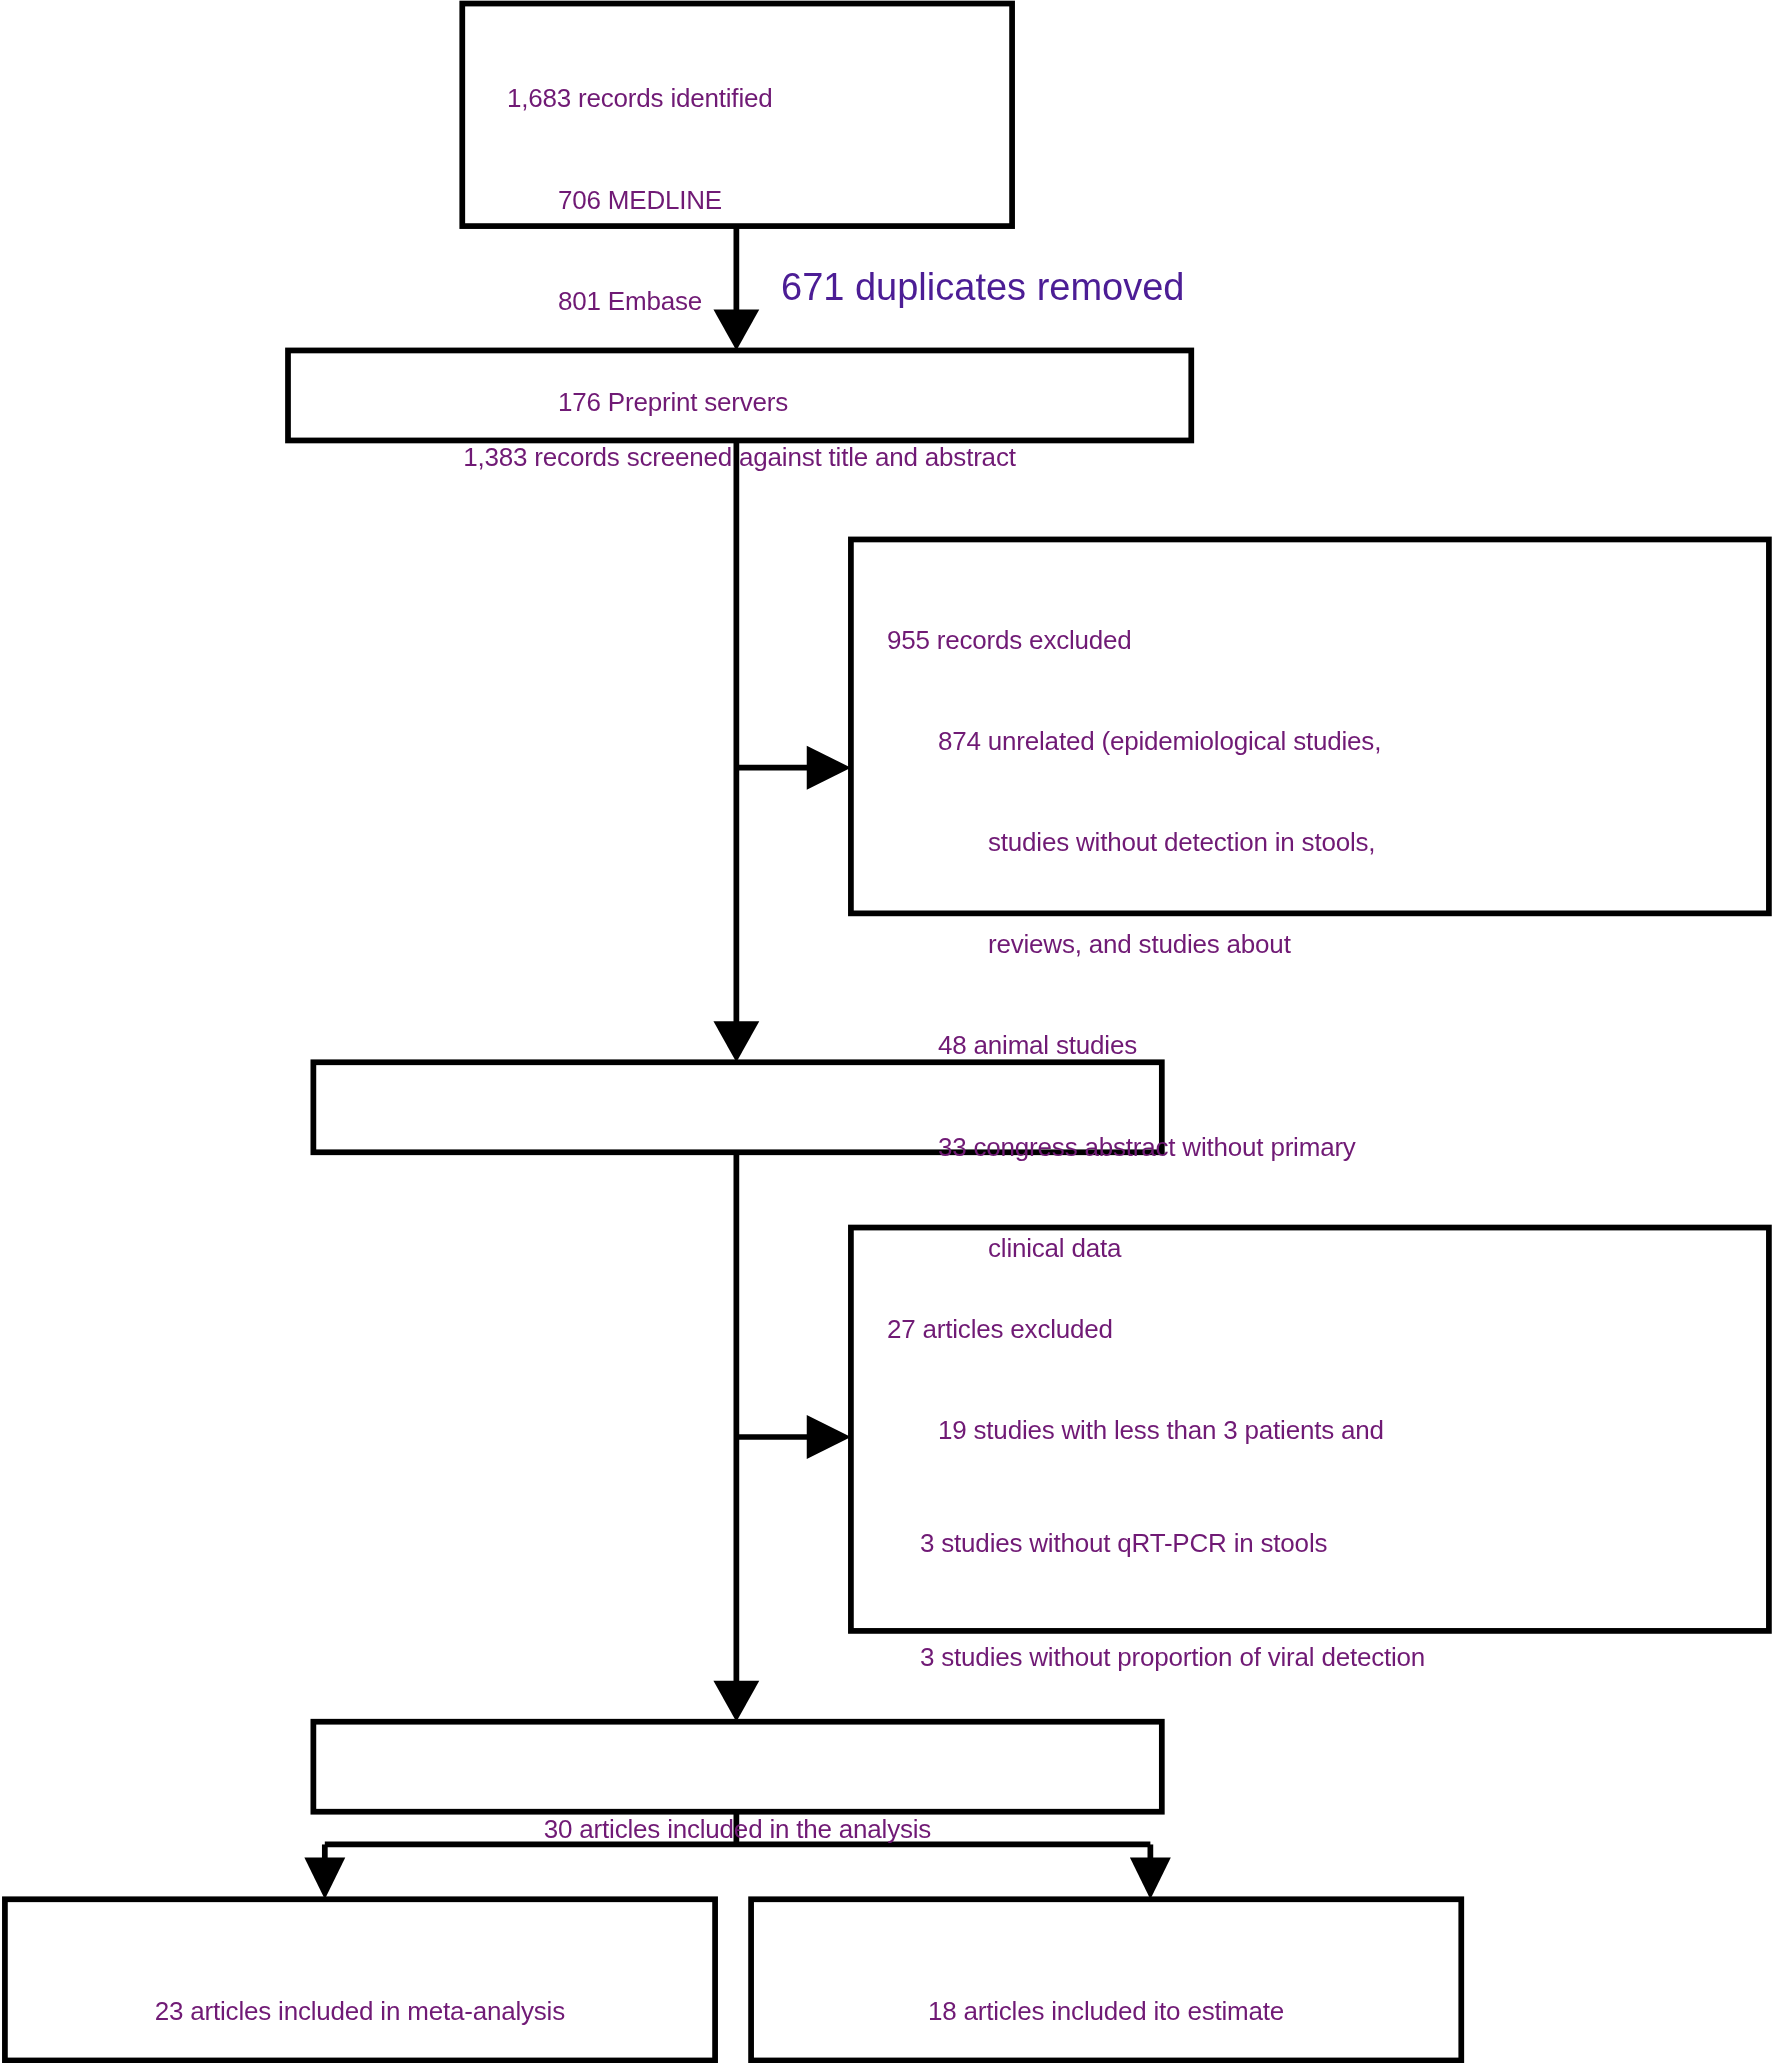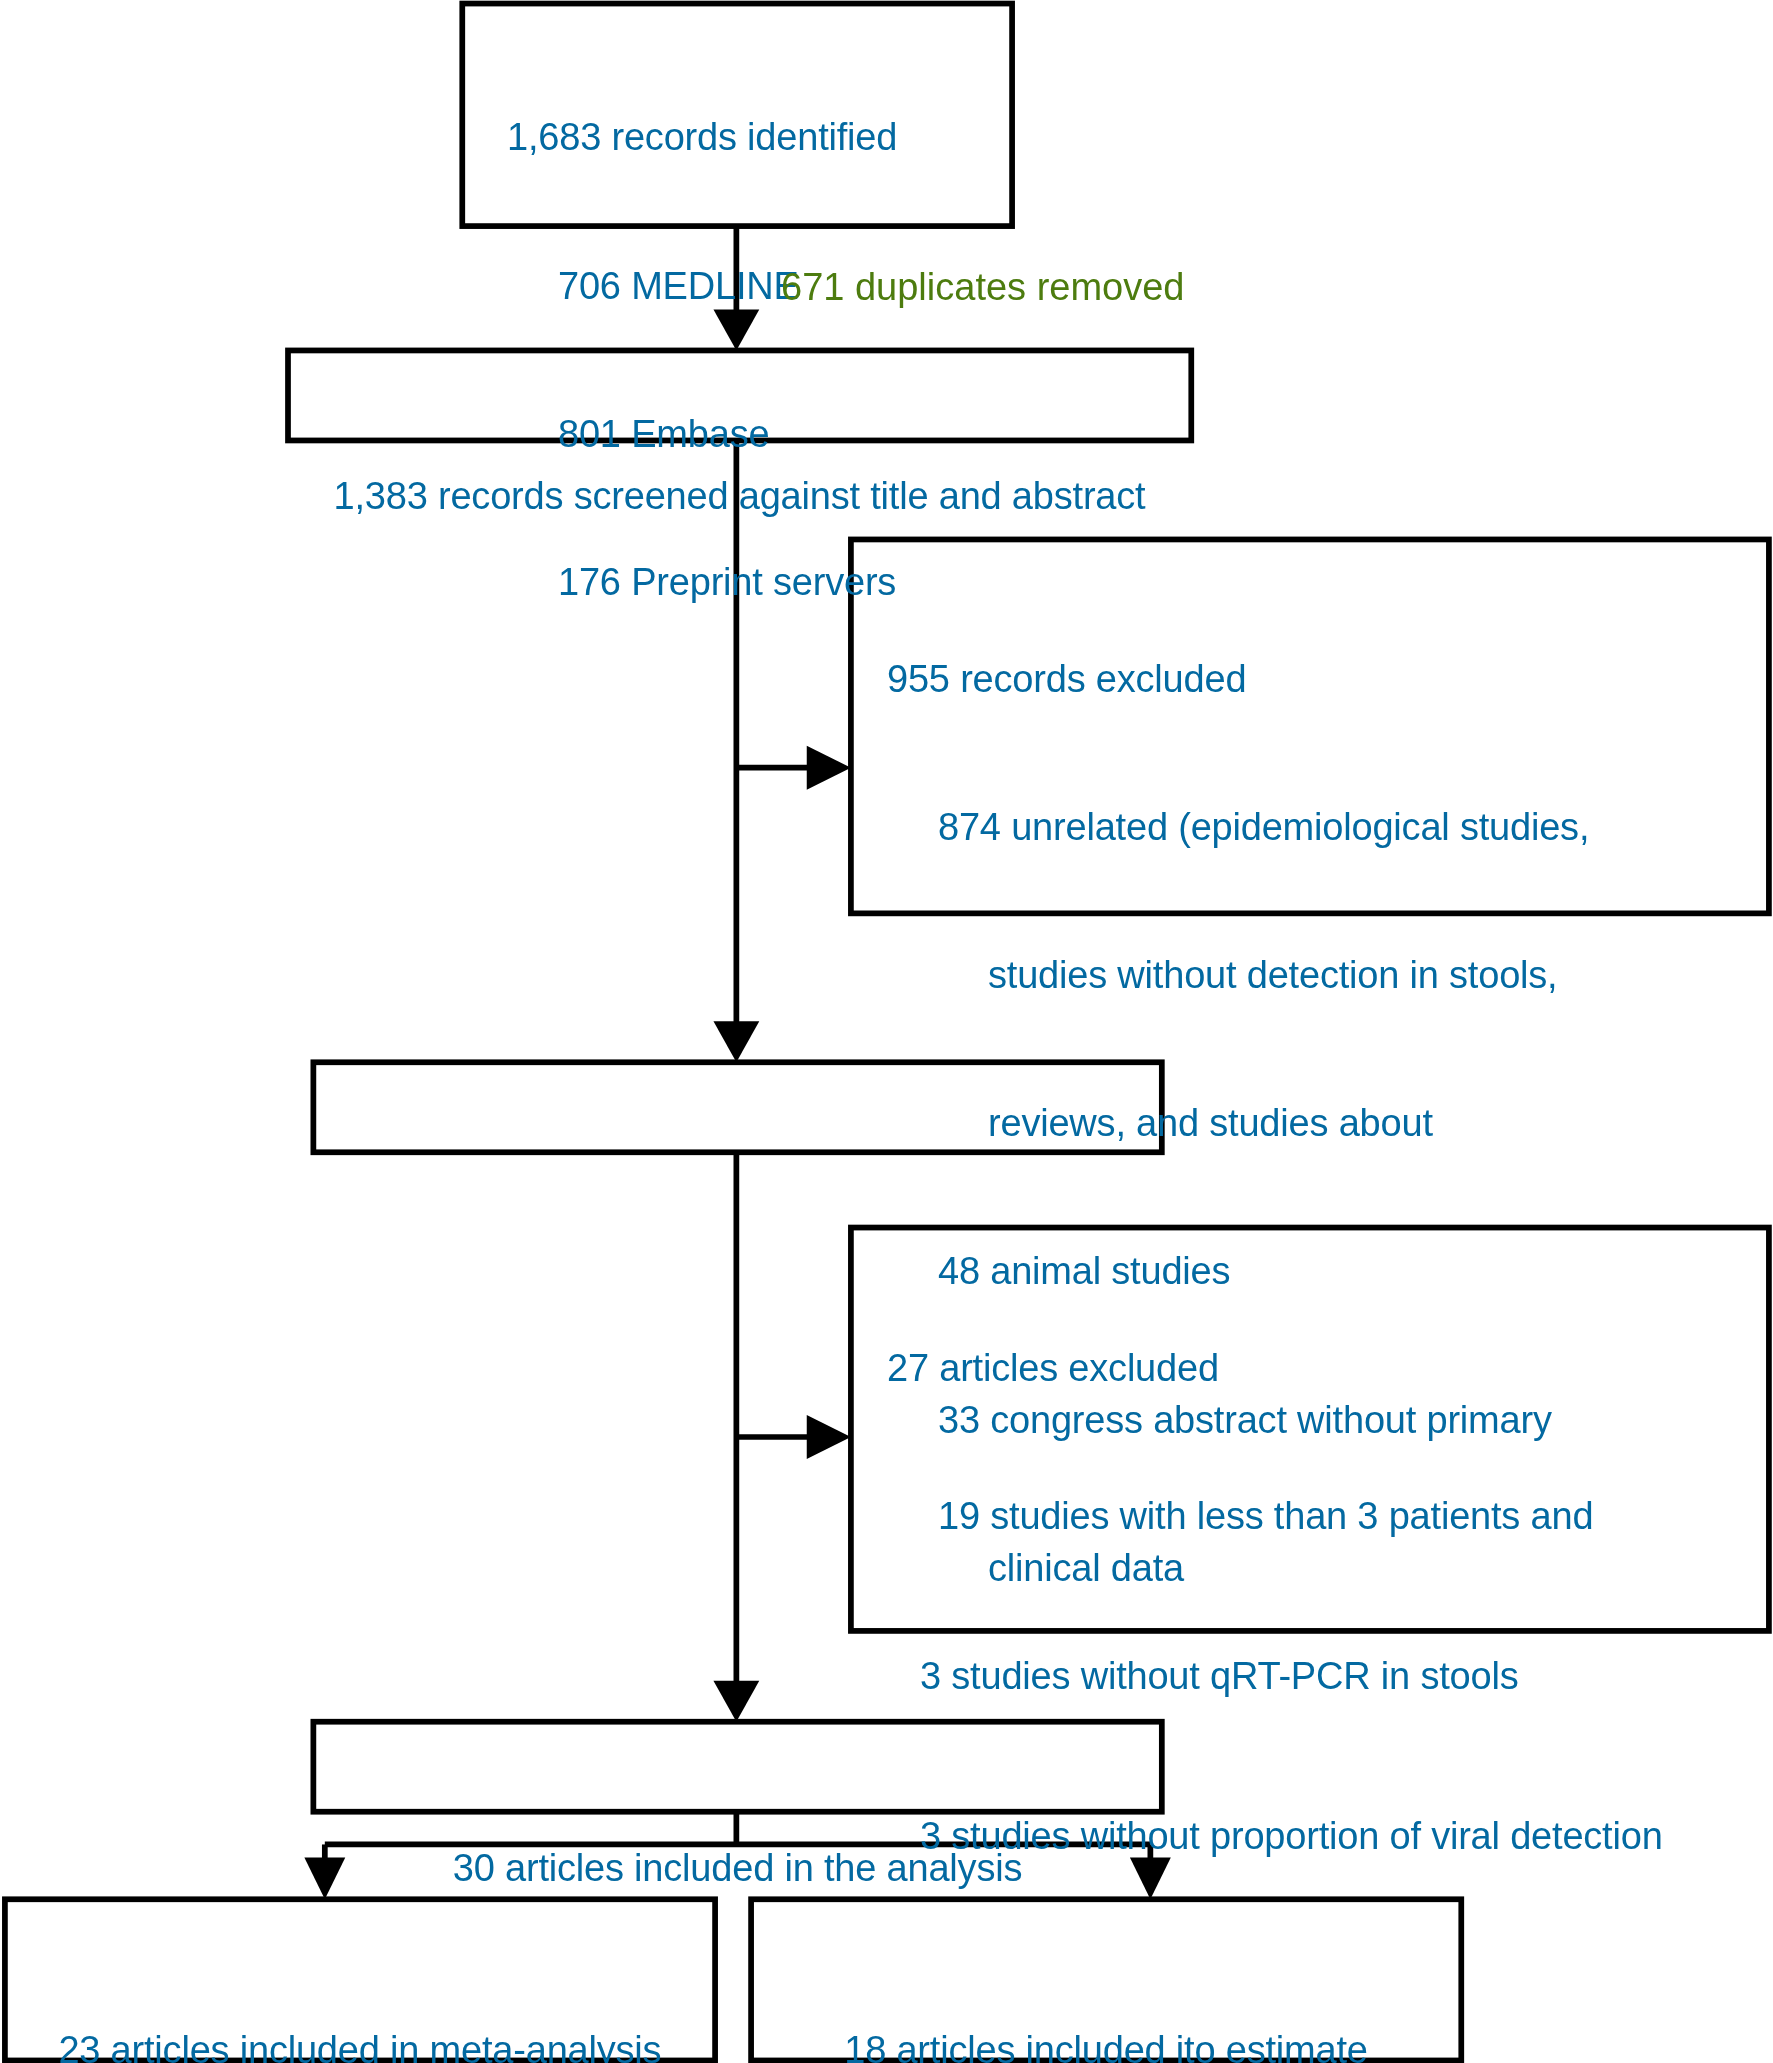--- a/index.html
+++ b/index.html
@@ -35,30 +35,30 @@
     stroke-width: 7;
     fill: none;
   }
   .arrow-head {
     fill: #000000;
     stroke: none;
   }
   .box-text {
     position: absolute;
     font-family: "Liberation Sans", sans-serif;
-    color: #0369a1;
-    font-size: 38px;
+    color: #701a75;
+    font-size: 26px;
     line-height: 1.30;
     white-space: pre;
     letter-spacing: -0.2px;
   }
   .edge-label {
     position: absolute;
     font-family: "Liberation Sans", sans-serif;
-    color: #4d7c0f;
+    color: #4c1d95;
     font-size: 38px;
     line-height: 1.30;
     white-space: pre;
   }
   .t-center {
     text-align: center;
   }
   .t-left {
     text-align: left;
   }

